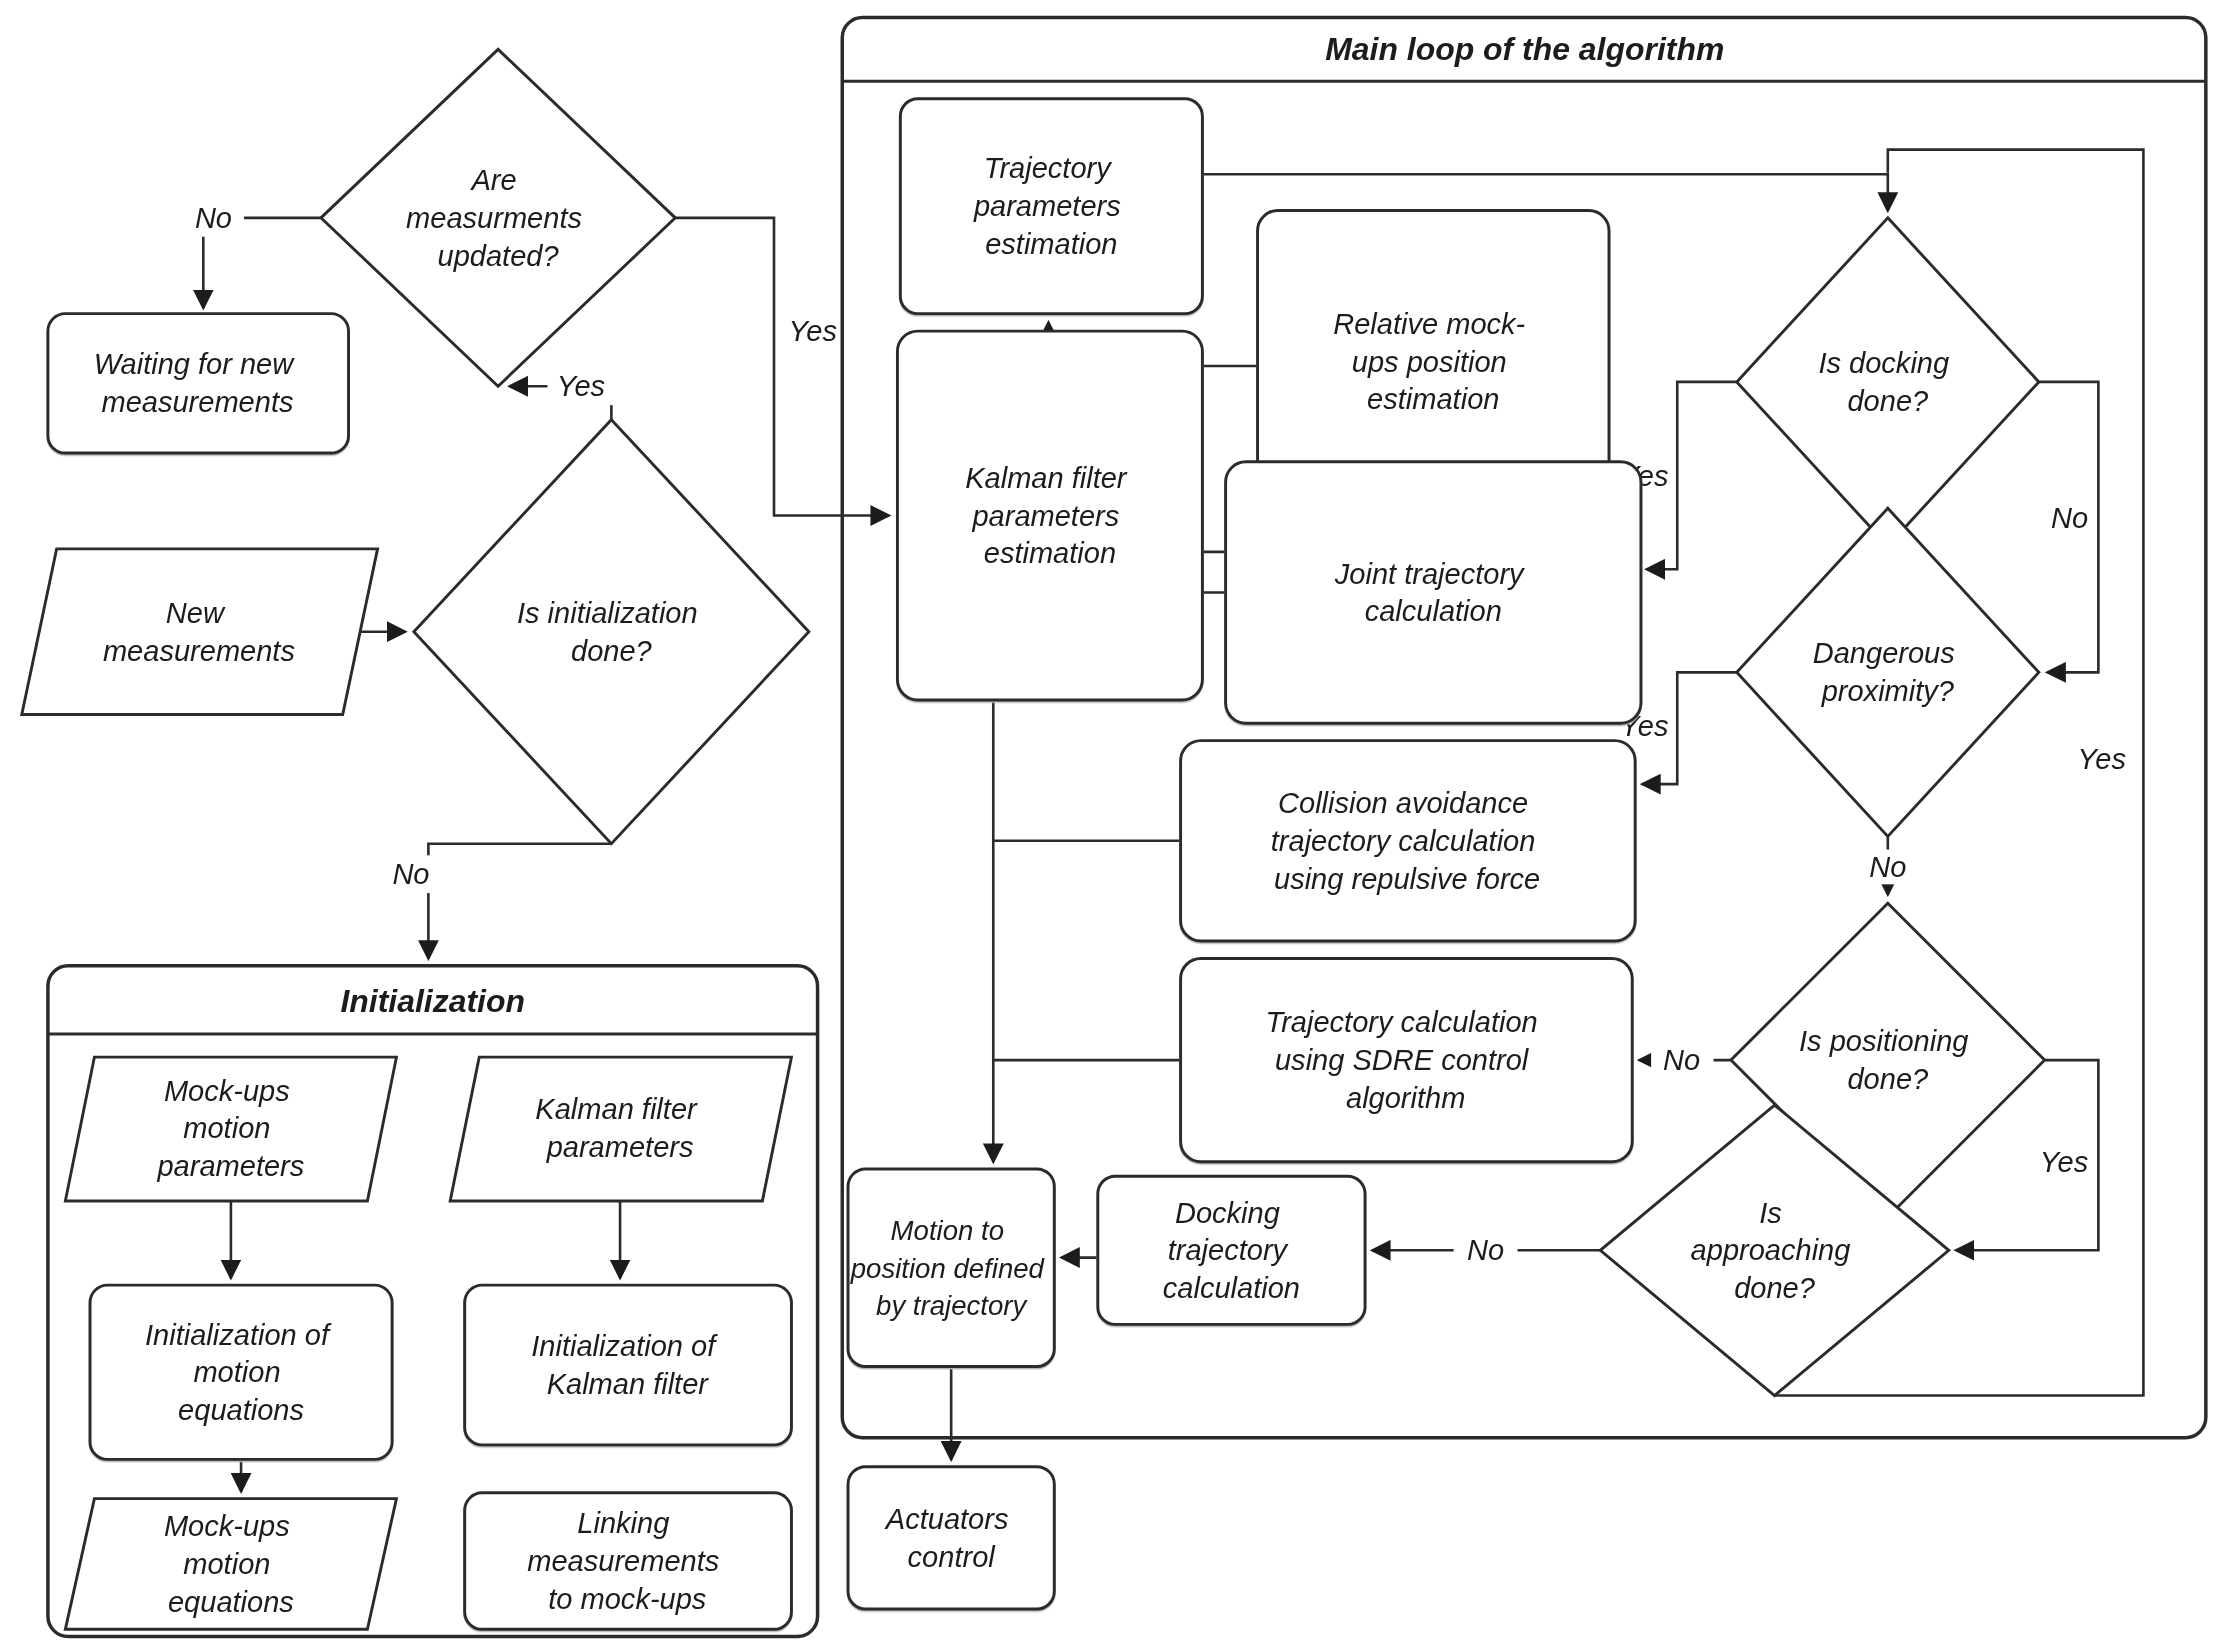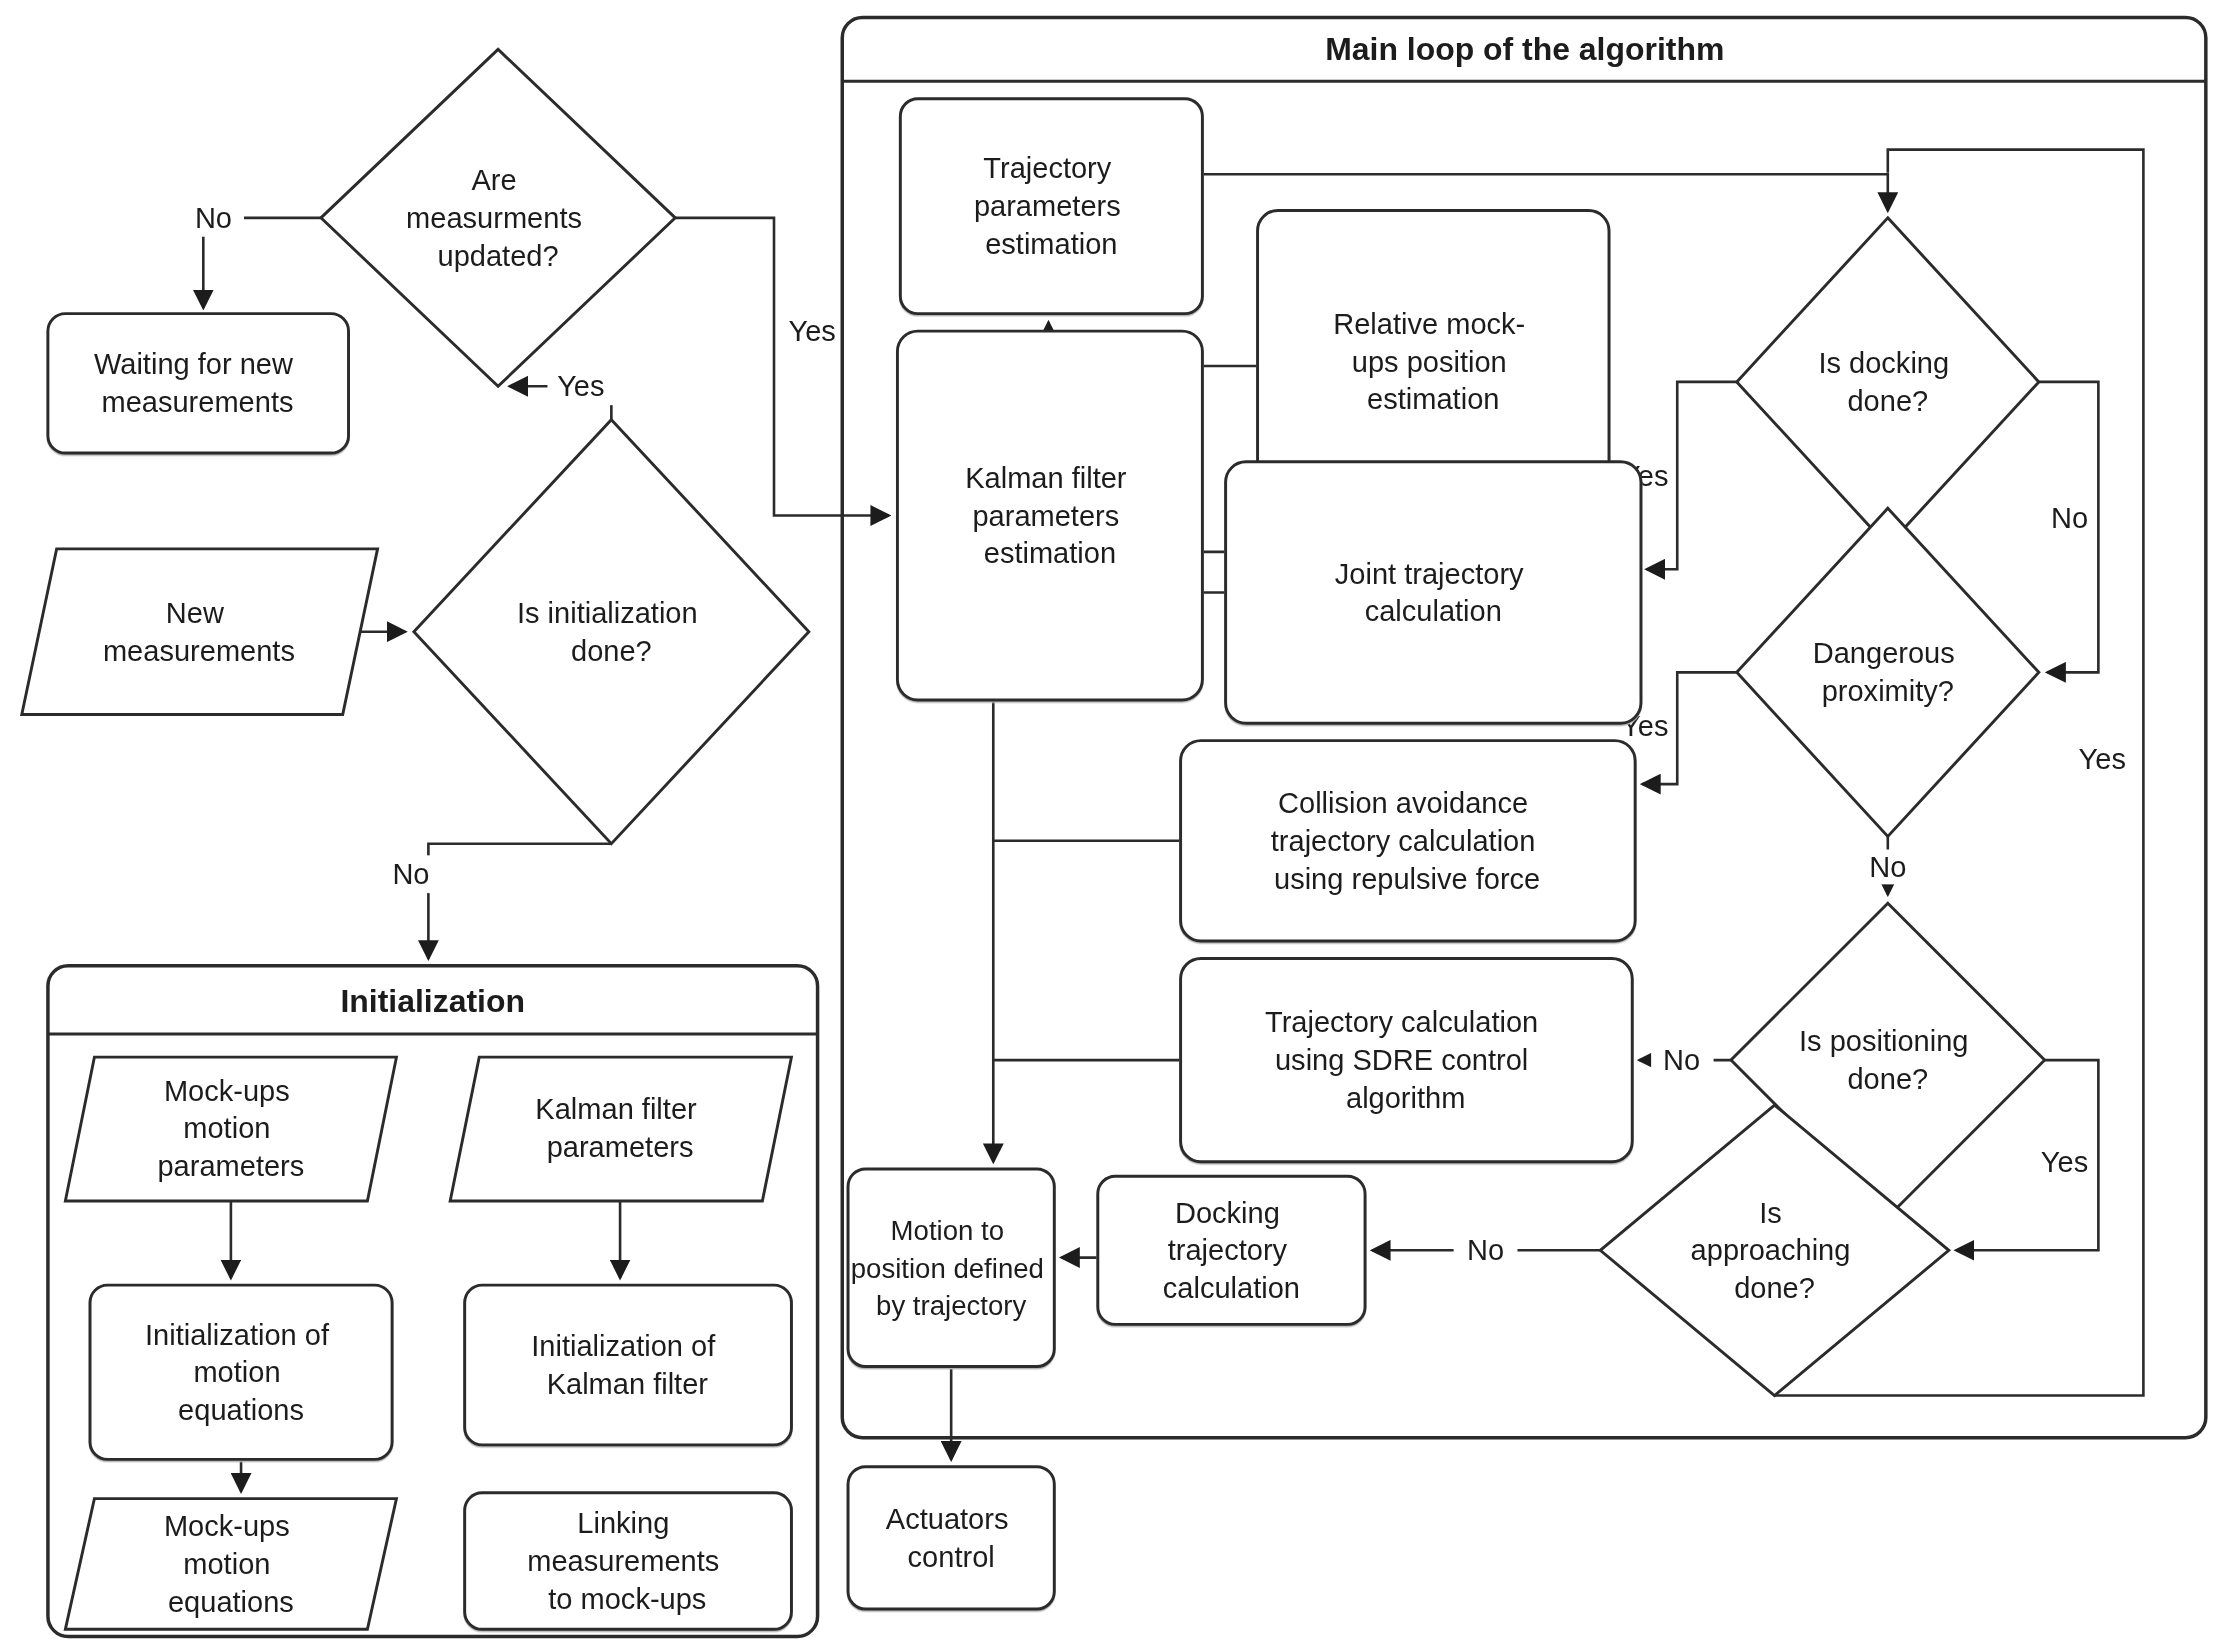--- a/index.html
+++ b/index.html
@@ -1,17 +1,17 @@
 <!DOCTYPE html>
 <html style="font-size:11.6px"><head>
 <meta charset="utf-8">
 <style>
   html,body{margin:0;padding:0;background:#ffffff;}
   body{font-family:"Liberation Sans", sans-serif;}
-  .canvas-wrap{width:100%;}
+  .canvas-wrap{width:100%;font-style:italic;}
   svg{display:block;width:100%;height:auto;background:#ffffff;}
   .shape{fill:#ffffff;stroke:#2b2b2b;stroke-width:2;}
   .proc{filter:drop-shadow(0.6px 1.2px 0px #b5b5b5);}
   .edge{fill:none;stroke:#2b2b2b;stroke-width:1.8;}
   .frame{fill:none;stroke:#2b2b2b;stroke-width:2.4;}
   .divider{stroke:#2b2b2b;stroke-width:2;}
   text{fill:#1c1c1c;font-size:20px;dominant-baseline:central;}
   .node-text{text-anchor:middle;}
   .edge-label{font-size:20px;}
   .edge-label.mid{text-anchor:middle;}

